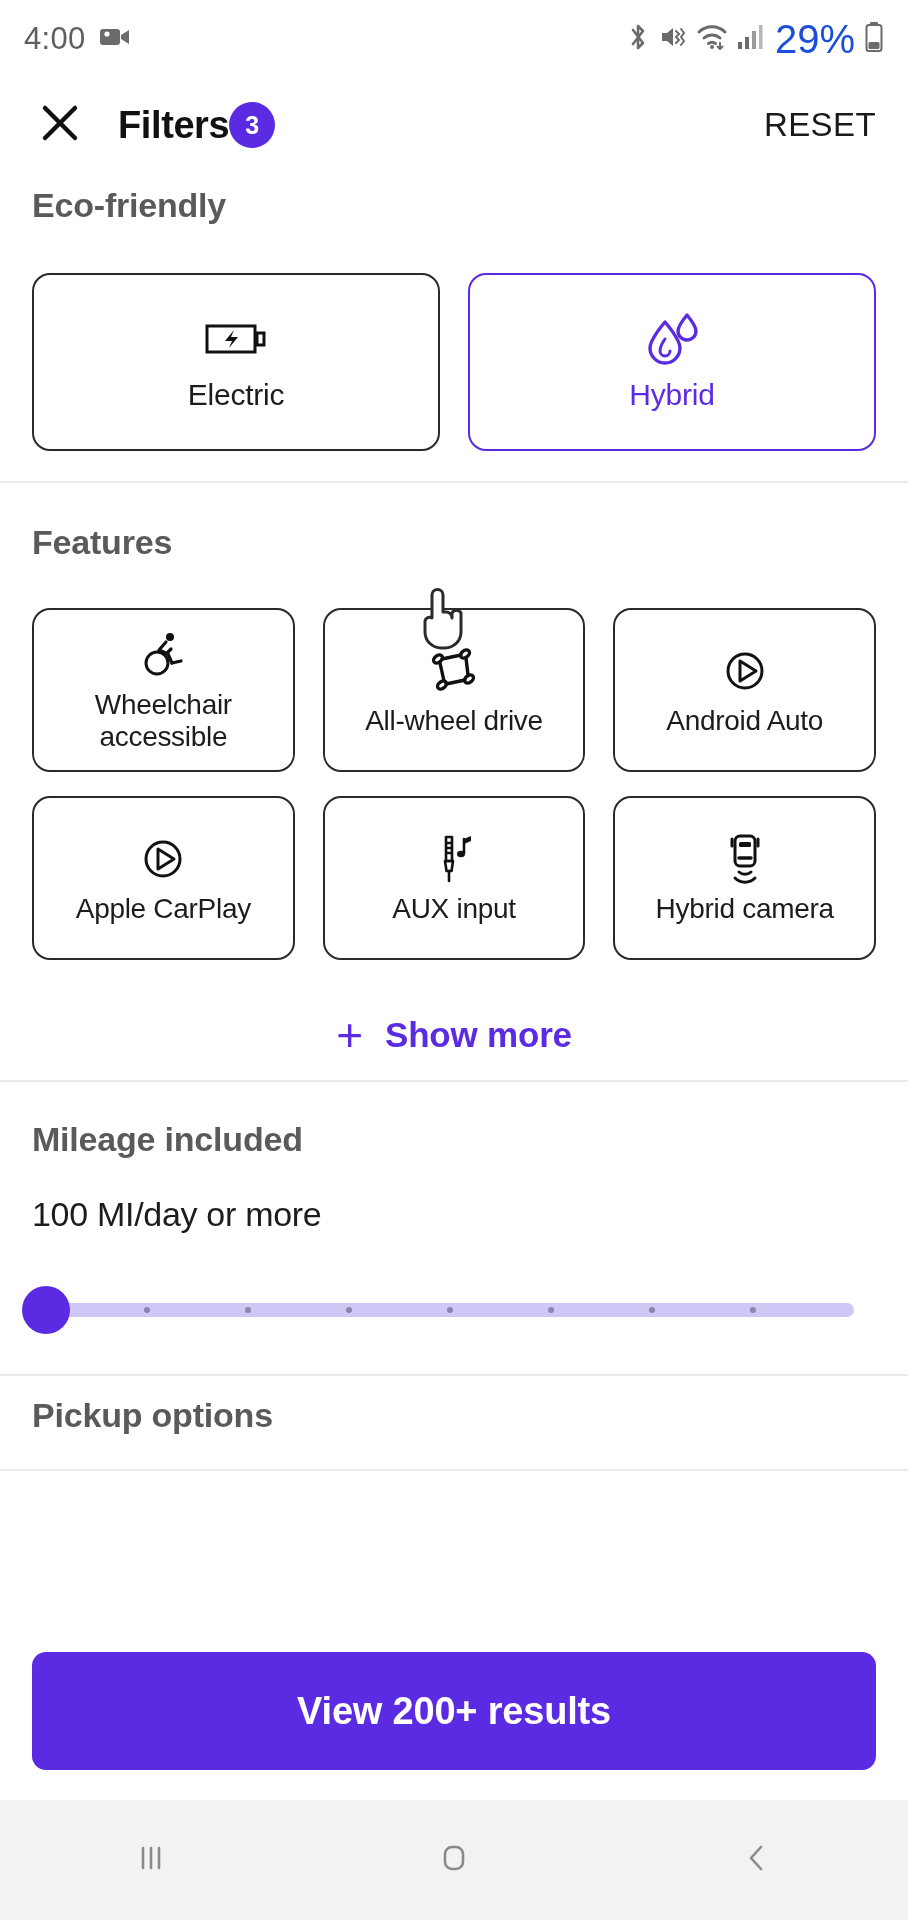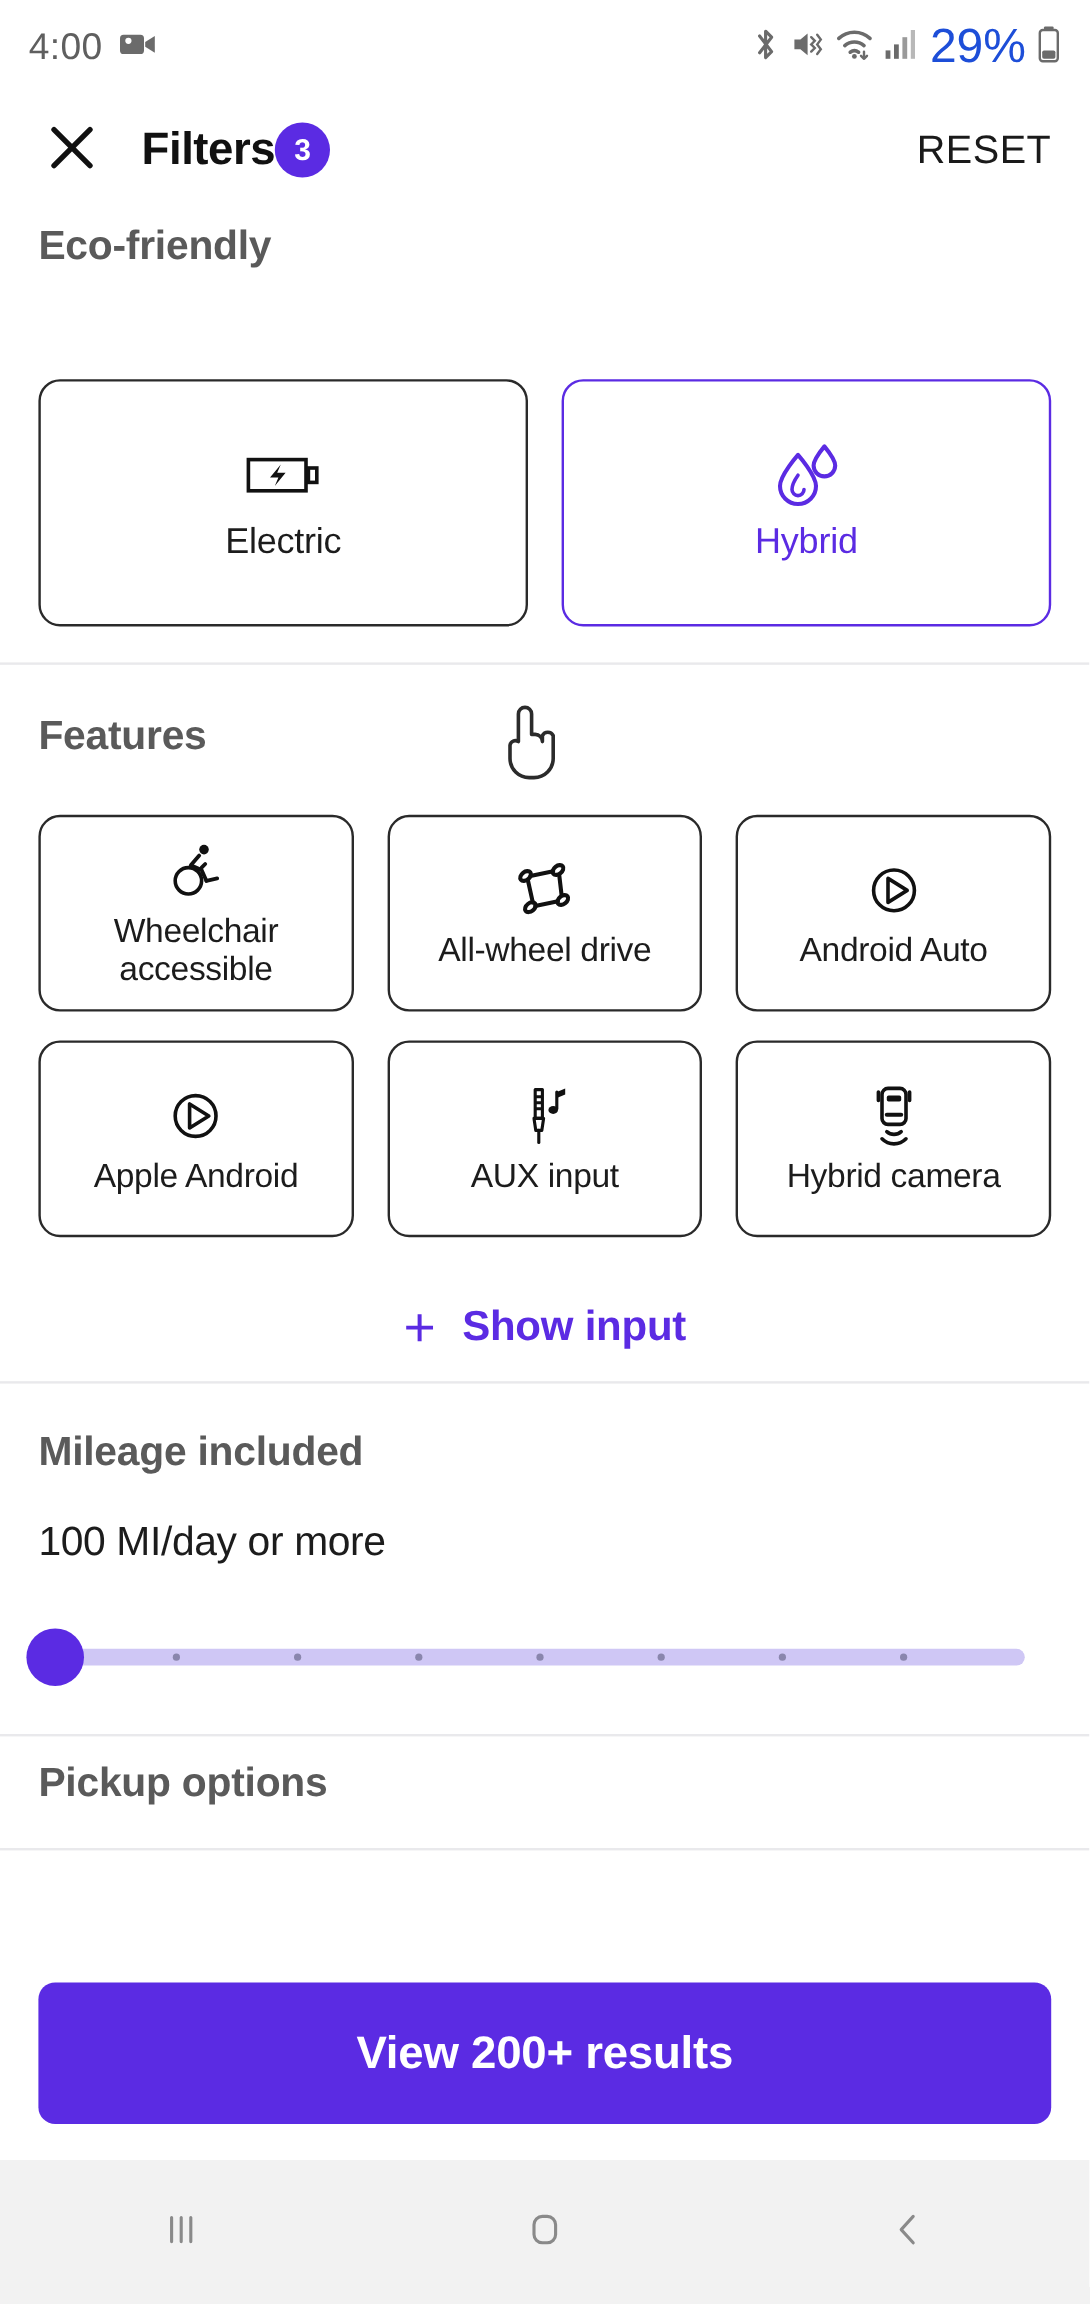--- a/index.html
+++ b/index.html
@@ -50,28 +50,27 @@
   .section { padding:0 32px; }
   .divider { height:2px; background:#e9e9ec; width:100%; }
   .sec-title {
     font-size:34px; font-weight:700; color:#5a5a5a;
     letter-spacing:-.2px;
   }
 
   
   .card-row { display:flex; gap:28px; }
   .opt-card {
-    flex:1 1 0; height:206px;
+    flex:1 1 0; height:178px;
     border:2.5px solid #2a2a2a; border-radius:18px;
     background:#fff;
     display:flex; flex-direction:column;
     align-items:center; justify-content:center;
     gap:12px; cursor:pointer;
     position:relative;
-    margin-top:43px;
   }
   .opt-card.selected { border-color:#5B2BE3; }
   .opt-card .lbl { font-size:30px; color:#1c1c1c; font-weight:400; letter-spacing:-.2px; }
   .opt-card.selected .lbl { color:#5B2BE3; }
   .opt-card .ico { height:54px; display:flex; align-items:center; justify-content:center; }
 
   .feat-grid { display:flex; flex-direction:column; gap:24px; }
   .feat-card {
     flex:1 1 0; height:164px;
     border:2.5px solid #2a2a2a; border-radius:18px;
@@ -286,21 +285,21 @@
         </div>
 
         <div class="card-row">
           <div class="feat-card">
             <span class="ico">
               <svg width="50" height="50" viewBox="0 0 50 50">
                 <circle cx="25" cy="25" r="17" stroke="#111" stroke-width="3" fill="none"></circle>
                 <path d="M20 15 L20 35 L36 25 Z" stroke="#111" stroke-width="3" fill="none" stroke-linejoin="round"></path>
               </svg>
             </span>
-            <span class="lbl">Apple Android</span>
+            <span class="lbl">Apple CarPlay</span>
           </div>
 
           <div class="feat-card">
             <span class="ico">
               <svg width="50" height="52" viewBox="0 0 50 52">
                 <g stroke="#111" stroke-width="2.6" fill="none">
                   <path d="M17 4 L23 4 L23 28 L17 28 Z" stroke-linejoin="round"></path>
                   <path d="M17 10 H23 M17 15 H23 M17 20 H23"></path>
                   <path d="M16 28 L24 28 L22.5 38 L17.5 38 Z" stroke-linejoin="round"></path>
                   <path d="M20 38 L20 48" stroke-linecap="round"></path>
@@ -329,21 +328,21 @@
               </svg>
             </span>
             <span class="lbl">Hybrid camera</span>
           </div>
         </div>
 
       </div>
 
       <div class="show-more" style="margin-top:52px; margin-bottom:14px;">
         <span class="plus">+</span>
-        <span class="txt">Show input</span>
+        <span class="txt">Show more</span>
       </div>
     </div>
 
     <div class="divider"></div>
 
     <div class="section" style="padding-top:38px; padding-bottom:36px;">
       <div class="sec-title">Mileage included</div>
       <div class="mileage-val" style="margin-top:36px;">100 MI/day or more</div>
       <div class="slider-wrap" style="margin-top:48px;">
         <div class="slider-track"></div>

